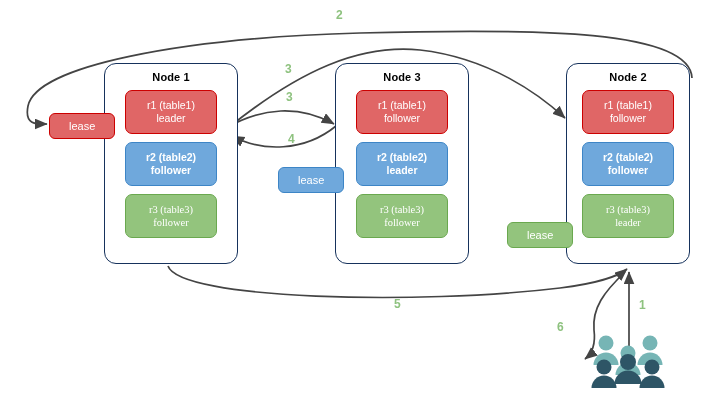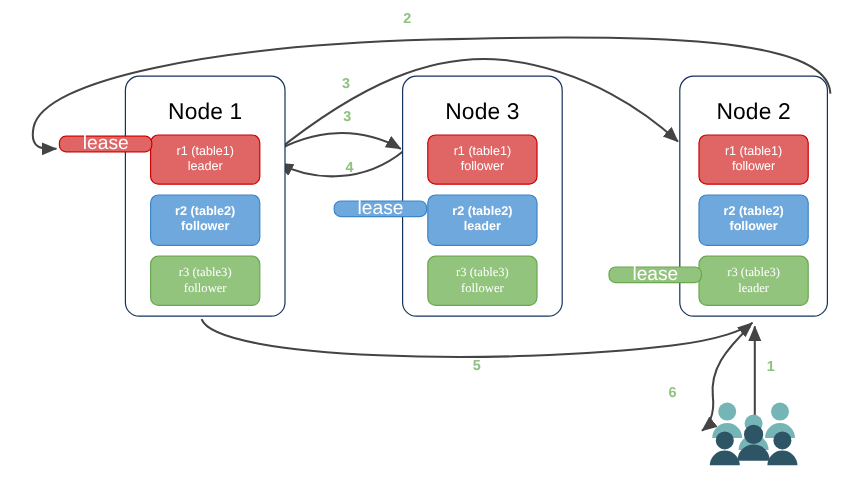--- a/index.html
+++ b/index.html
@@ -12,24 +12,24 @@
     border:1.6px solid #16325c;
     border-radius:12px;
     background:#ffffff;
     box-sizing:border-box;
     display:flex;
     flex-direction:column;
     align-items:center;
     z-index:3;
   }
   .node-title{
-    font-size:19px;
-    font-weight:normal;
+    font-size:11px;
+    font-weight:bold;
     color:#000000;
-    margin-top:19px;
+    margin-top:7px;
     margin-bottom:7px;
     letter-spacing:.1px;
   }
   .replica{
     width:92px;
     height:44px;
     border-radius:7px;
     box-sizing:border-box;
     display:flex;
     flex-direction:column;
@@ -40,28 +40,28 @@
     line-height:13px;
     margin-bottom:8px;
     text-align:center;
   }
   .rep-red{background:#e06666;border:1.6px solid #cc0000;}
   .rep-blue{background:#6fa8dc;border:1.6px solid #3d85c6;font-weight:bold;}
   .rep-green{background:#93c47d;border:1.6px solid #6aa84f;font-family:Liberation Serif, serif;}
 
   .lease{
     position:absolute;
-    height:14px;
+    height:26px;
     min-width:54px;
     padding:0 19px;
     border-radius:6px;
     box-sizing:border-box;
     display:flex;align-items:center;justify-content:center;
     color:#ffffff;
-    font-size:16px;
+    font-size:11px;
     z-index:4;
   }
   .lease-red{background:#e06666;border:1.6px solid #cc0000;}
   .lease-blue{background:#6fa8dc;border:1.6px solid #3d85c6;}
   .lease-green{background:#93c47d;border:1.6px solid #6aa84f;}
 
   .step-label{
     position:absolute;
     color:#8ec27f;
     font-size:12px;

